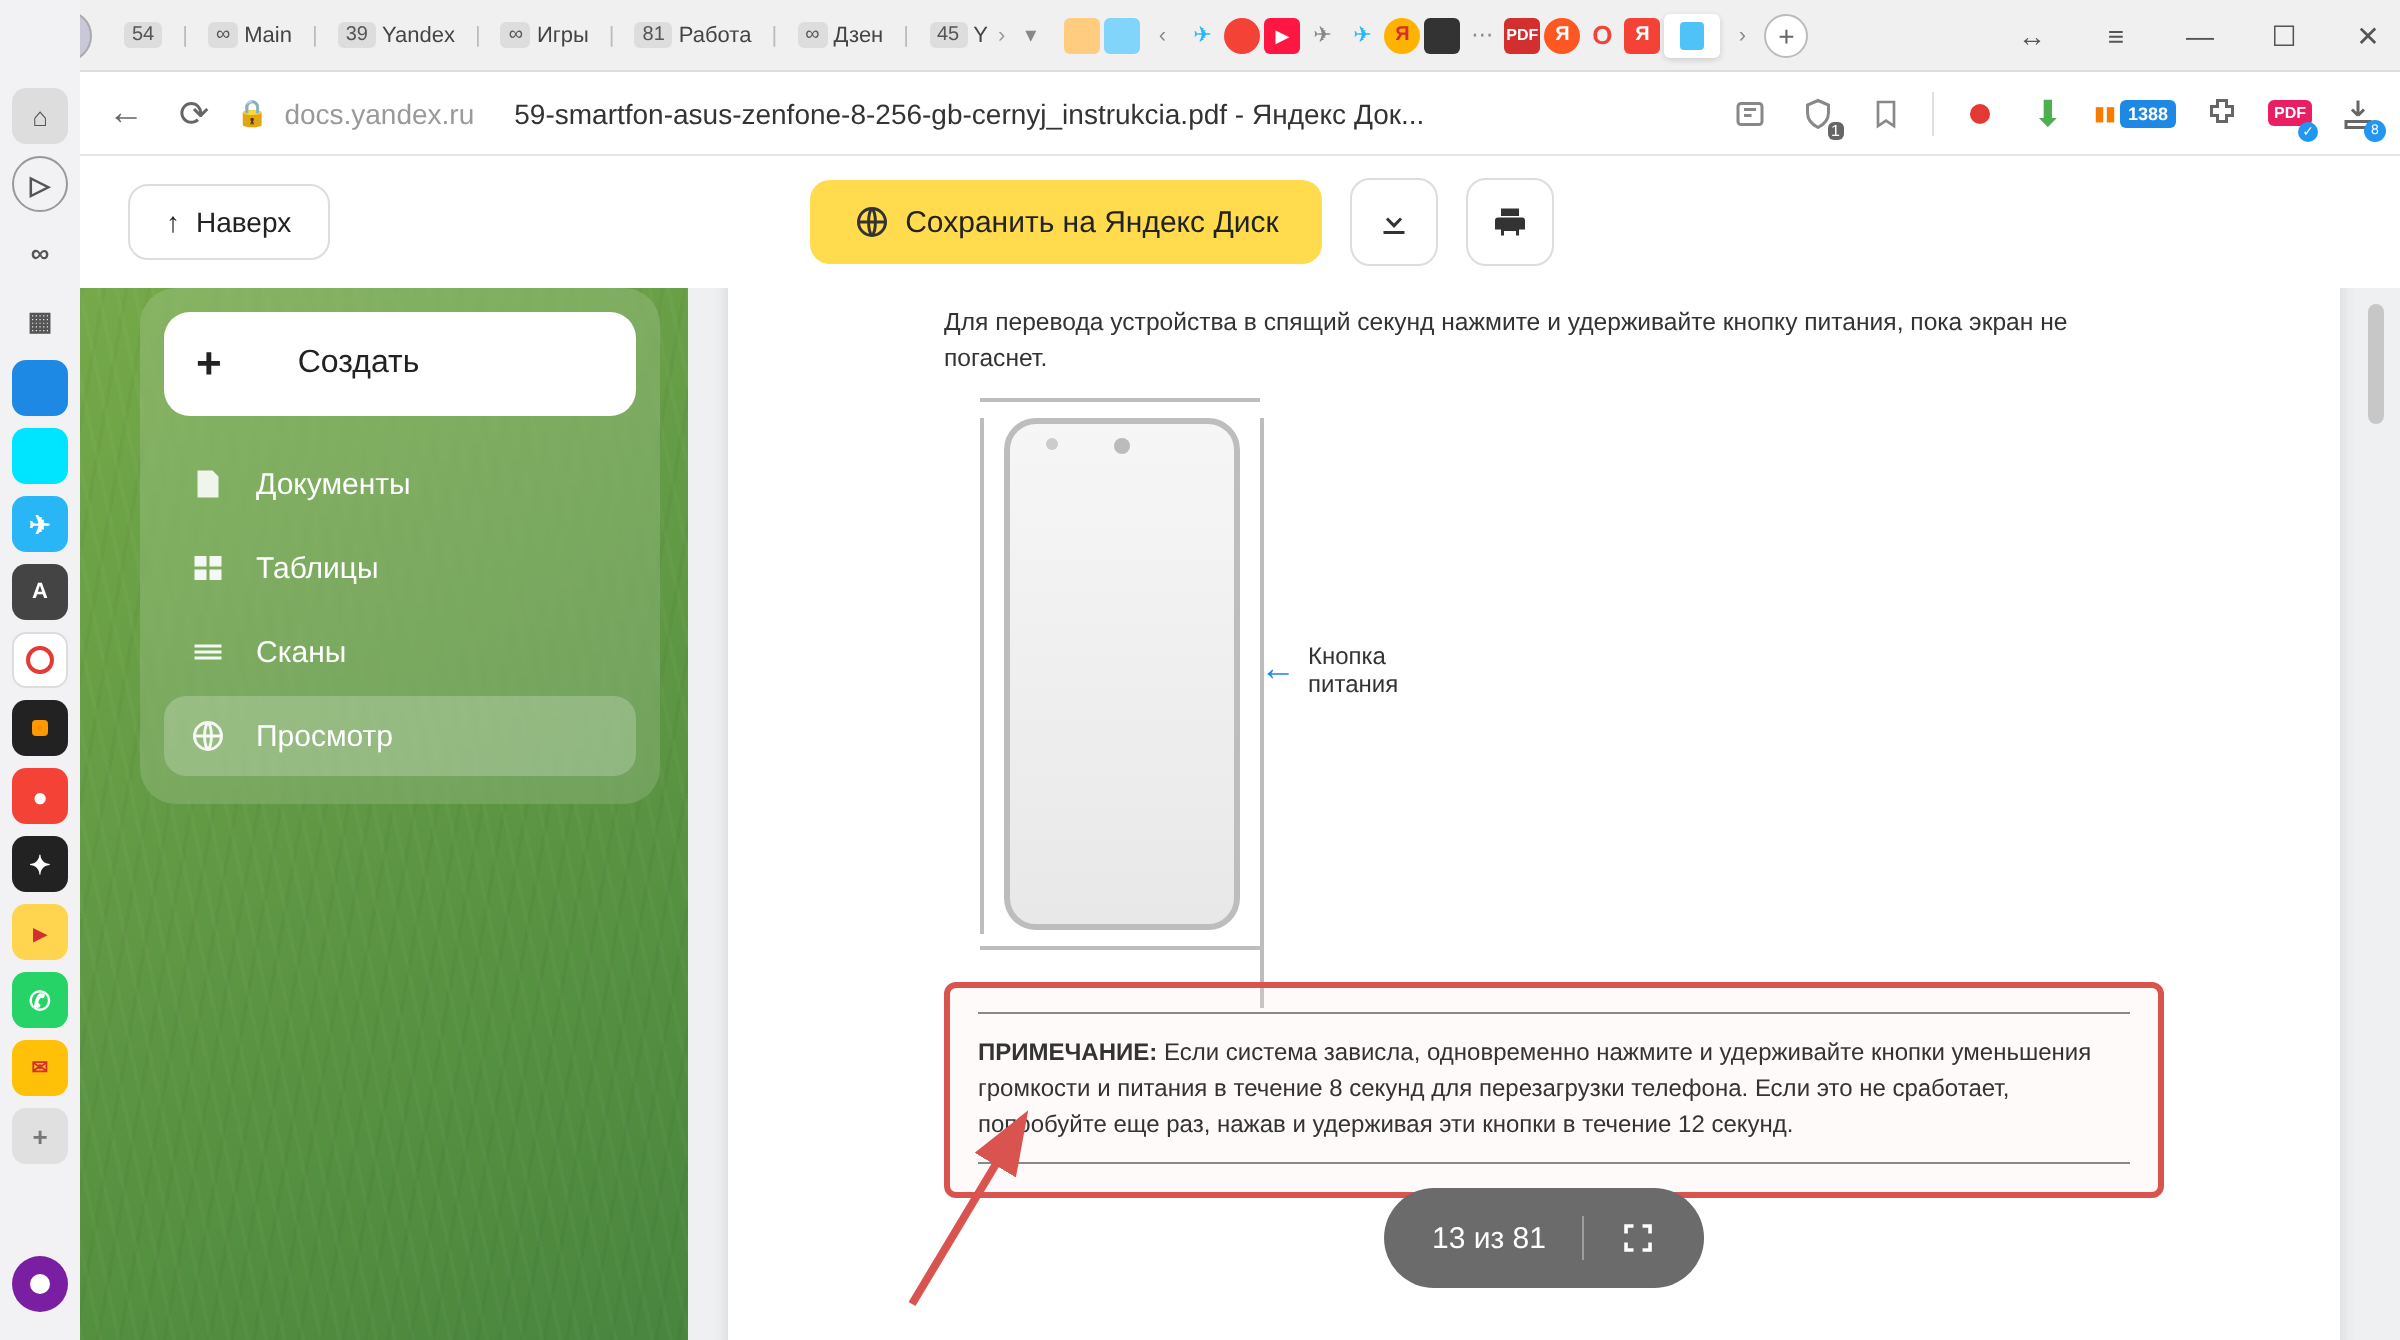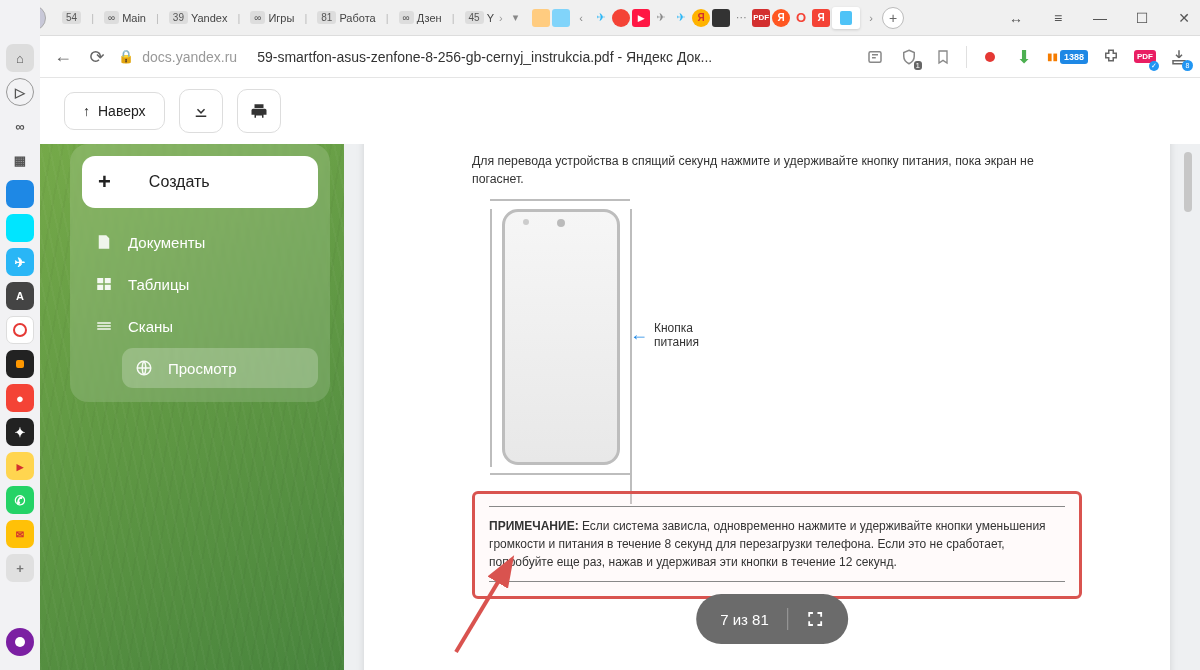--- a/index.html
+++ b/index.html
@@ -52,21 +52,21 @@
 .grass-bg { position: absolute; inset: 0; background:
   linear-gradient(135deg, rgba(120,170,70,.65), rgba(70,130,60,.65)),
   repeating-linear-gradient(78deg, rgba(255,255,255,.08) 0 2px, transparent 2px 9px),
   repeating-linear-gradient(100deg, rgba(0,0,0,.08) 0 2px, transparent 2px 11px),
   linear-gradient(#6fa84f, #4d8a40);
 }
 .sidebar-panel { position: absolute; left: 30px; top: 0; width: 260px; background: rgba(255,255,255,.14); border-radius: 18px; padding: 12px; backdrop-filter: blur(2px); }
 .create-btn { background: #fff; border-radius: 13px; padding: 13px 16px; display: flex; align-items: center; gap: 38px; font-size: 16px; color: #222; cursor: pointer; margin-bottom: 14px; justify-content: flex-start; }
 .create-btn .plus { font-size: 22px; font-weight: bold; }
 .side-item { display: flex; align-items: center; gap: 14px; padding: 10px 12px; font-size: 15px; color: #fff; border-radius: 11px; cursor: pointer; margin-bottom: 2px; }
-.side-item.active { background: rgba(255,255,255,.22); margin-left: 40px; }
+.side-item.active { background: rgba(255,255,255,.22); }
 .side-ico { width: 20px; height: 20px; display: flex; align-items: center; justify-content: center; opacity: .92; }
 
 
 .doc-area { flex: 1; position: relative; background: #eef0f2; overflow: hidden; }
 .doc-page { position: absolute; left: 20px; top: -10px; right: 30px; bottom: -12px; background: #fff; box-shadow: 0 2px 8px rgba(0,0,0,.12); padding: 18px 88px 30px 108px; }
 .doc-text { font-size: 12.3px; color: #333; line-height: 1.5; }
 .phone-fig { position: relative; margin: 14px 0 18px 26px; width: 320px; height: 270px; }
 .phone { position: absolute; left: 4px; top: 6px; width: 118px; height: 256px; border: 3px solid #bdbdbd; border-radius: 16px; background: linear-gradient(#f6f6f6,#e8e8e8); }
 .phone::before { content:""; position:absolute; top: 7px; left: 50%; transform: translateX(-50%); width: 8px; height: 8px; border-radius: 50%; background: #bbb; }
 .phone::after { content:""; position:absolute; top: 7px; left: 18px; width: 6px; height: 6px; border-radius: 50%; background: #ccc; }
@@ -253,20 +253,29 @@
     </div>
   </div>
 </div>
 
 <div class="content">
   <div class="action-bar">
     <div class="up-btn">
       <span>↑</span>
       <span>Наверх</span>
     </div>
+    <div class="save-btn">
+      <span>
+        <svg width="18" height="18" viewBox="0 0 24 24" fill="none" stroke="#333" stroke-width="2">
+            <circle cx="12" cy="12" r="9"></circle>
+            <path d="M3 12h18M12 3c3 3 3 15 0 18M12 3c-3 3-3 15 0 18"></path>
+          </svg>
+      </span>
+      <span>Сохранить на Яндекс Диск</span>
+    </div>
     <div class="tool-btn">
       <svg width="18" height="18" viewBox="0 0 24 24" fill="#333">
           <path d="M12 3v10l-4-4-1.4 1.4L12 16l5.4-5.6L16 9l-4 4V3h0zM5 18h14v2H5z"></path>
         </svg>
     </div>
     <div class="tool-btn">
       <svg width="18" height="18" viewBox="0 0 24 24" fill="#333">
           <path d="M6 3h12v5H6zM4 9h16a2 2 0 012 2v6h-4v4H6v-4H2v-6a2 2 0 012-2zm4 9v3h8v-3H8z"></path>
         </svg>
     </div>
@@ -355,21 +364,21 @@
                 <path d="M0,0 L8,3 L0,6 z" fill="#d9534f"></path>
               </marker>
             </defs>
           <path d="M8,104 L62,14" stroke="#d9534f" stroke-width="4" fill="none" marker-end="url(#ah)"></path>
         </svg>
       </div>
 
       <div class="doc-scroll"></div>
 
       <div class="page-pill">
-        <span>7 из 81</span>
+        <span>13 из 81</span>
         <div class="sep"></div>
         <div>
           <svg width="18" height="18" viewBox="0 0 24 24" fill="none" stroke="#fff" stroke-width="2.4">
               <path d="M4 9V4h5M20 9V4h-5M4 15v5h5M20 15v5h-5"></path>
             </svg>
         </div>
       </div>
     </div>
   </div>
 </div>

